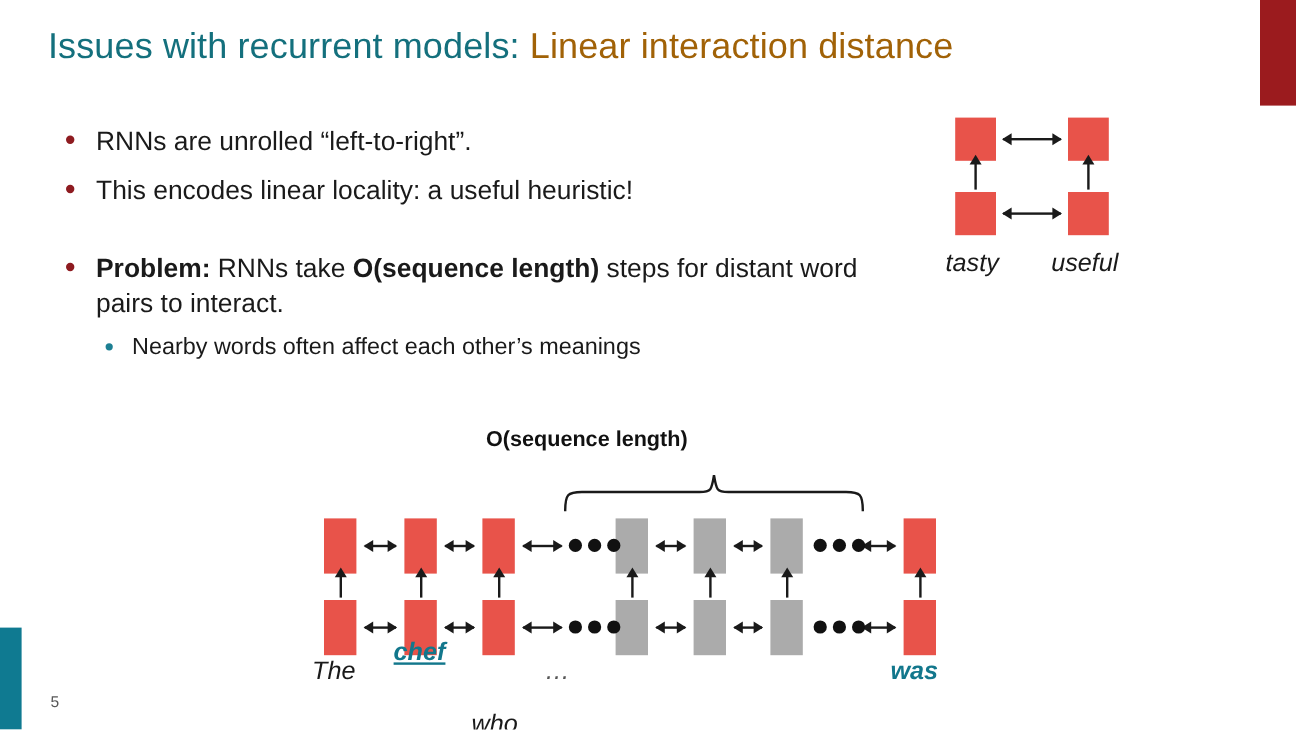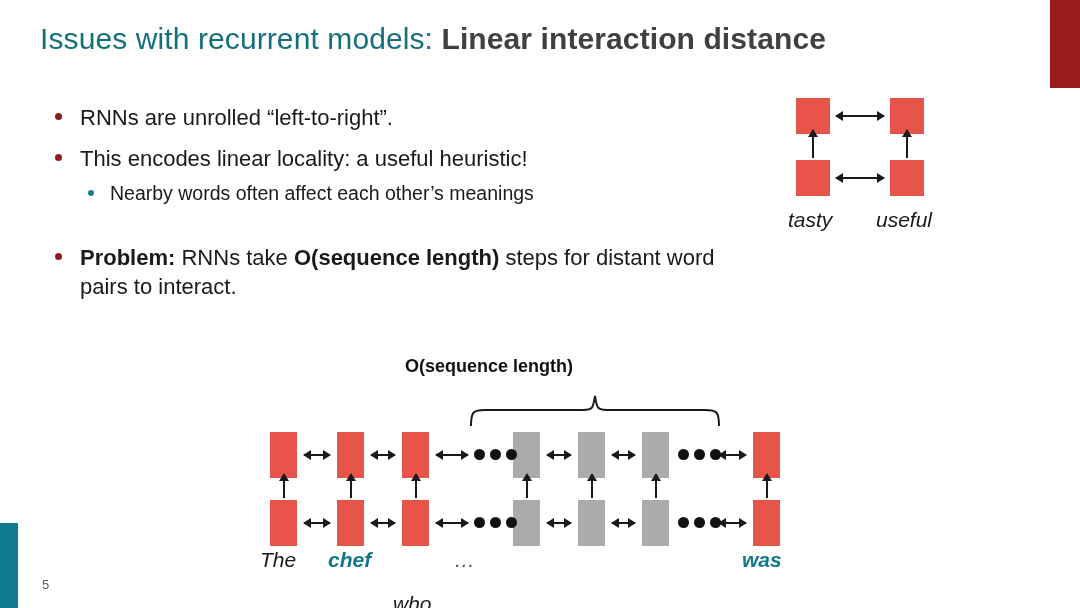--- a/index.html
+++ b/index.html
@@ -10,21 +10,21 @@
 
   
   .bar-right{position:absolute;left:1050px;top:0;width:30px;height:88px;
              background:#9B1B1E;}
   .bar-left-bottom{position:absolute;left:0;top:523px;width:18px;height:85px;
              background:#0F7A91;}
 
   
   .title{position:absolute;left:40px;top:22px;font-size:30px;
          color:#14707D;letter-spacing:.1px;white-space:nowrap;}
-  .title .bold{font-weight:bold;color:#404040;margin-top:45px;}
+  .title .bold{font-weight:normal;color:#a16207;margin-top:45px;}
 
   
   .bullets{position:absolute;left:42px;top:104px;width:690px;}
   .blt{position:relative;padding-left:38px;margin-bottom:13px;
        font-size:22px;color:#1a1a1a;line-height:1.26;}
   .blt::before{content:"";position:absolute;left:13px;top:9px;width:7px;height:7px;
        border-radius:50%;background:#8E1B20;}
   .blt.sub{padding-left:68px;font-size:19.5px;margin-top:-4px;margin-bottom:6px;}
   .blt.sub::before{left:46px;top:9px;width:6px;height:6px;background:#1C7F93;}
   .blt b{font-weight:bold;}
@@ -67,22 +67,22 @@
 <body>
 
 <div class="bar-right"></div>
 <div class="bar-left-bottom"></div>
 
 <div class="title"><span>Issues with recurrent models: </span><span class="bold">Linear interaction distance</span></div>
 
 <div class="bullets">
   <div class="blt">RNNs are unrolled “left-to-right”.</div>
   <div class="blt">This encodes linear locality: a useful heuristic!</div>
+  <div class="blt problem"><b>Problem:</b><span> RNNs take </span><b>O(sequence length)</b><span> steps for distant word pairs to interact.</span></div>
   <div class="blt sub">Nearby words often affect each other’s meanings</div>
-  <div class="blt problem"><b>Problem:</b><span> RNNs take </span><b>O(sequence length)</b><span> steps for distant word pairs to interact.</span></div>
 </div>
 
 <div id="mini">
 
   <div class="node" style="left:16px;top:10px;width:34px;height:36px;"></div>
   <div class="node" style="left:110px;top:10px;width:34px;height:36px;"></div>
   <div class="node" style="left:16px;top:72px;width:34px;height:36px;"></div>
   <div class="node" style="left:110px;top:72px;width:34px;height:36px;"></div>
 
   <div class="harrow" style="left:56px;top:27px;width:48px;"></div>
@@ -150,19 +150,19 @@
   <div class="dot" style="left:256px;top:165px;"></div>
 
   <div class="dot" style="left:428px;top:97px;"></div>
   <div class="dot" style="left:444px;top:97px;"></div>
   <div class="dot" style="left:460px;top:97px;"></div>
   <div class="dot" style="left:428px;top:165px;"></div>
   <div class="dot" style="left:444px;top:165px;"></div>
   <div class="dot" style="left:460px;top:165px;"></div>
 
   <div class="wordlbl" style="left:10px;top:196px;">The</div>
-  <div class="wordlbl teal" style="left:78px;top:196px;">chef</div>
+  <div class="wordlbl teal" style="left:78px;top:180px;text-decoration:underline;">chef</div>
   <div class="wordlbl" style="left:143px;top:196px;margin-top:44px;">who</div>
   <div class="wordlbl dots" style="left:204px;top:196px;">…</div>
   <div class="wordlbl teal" style="left:492px;top:196px;">was</div>
 </div>
 
 <div class="pagenum">5</div>
 
 </body></html>

